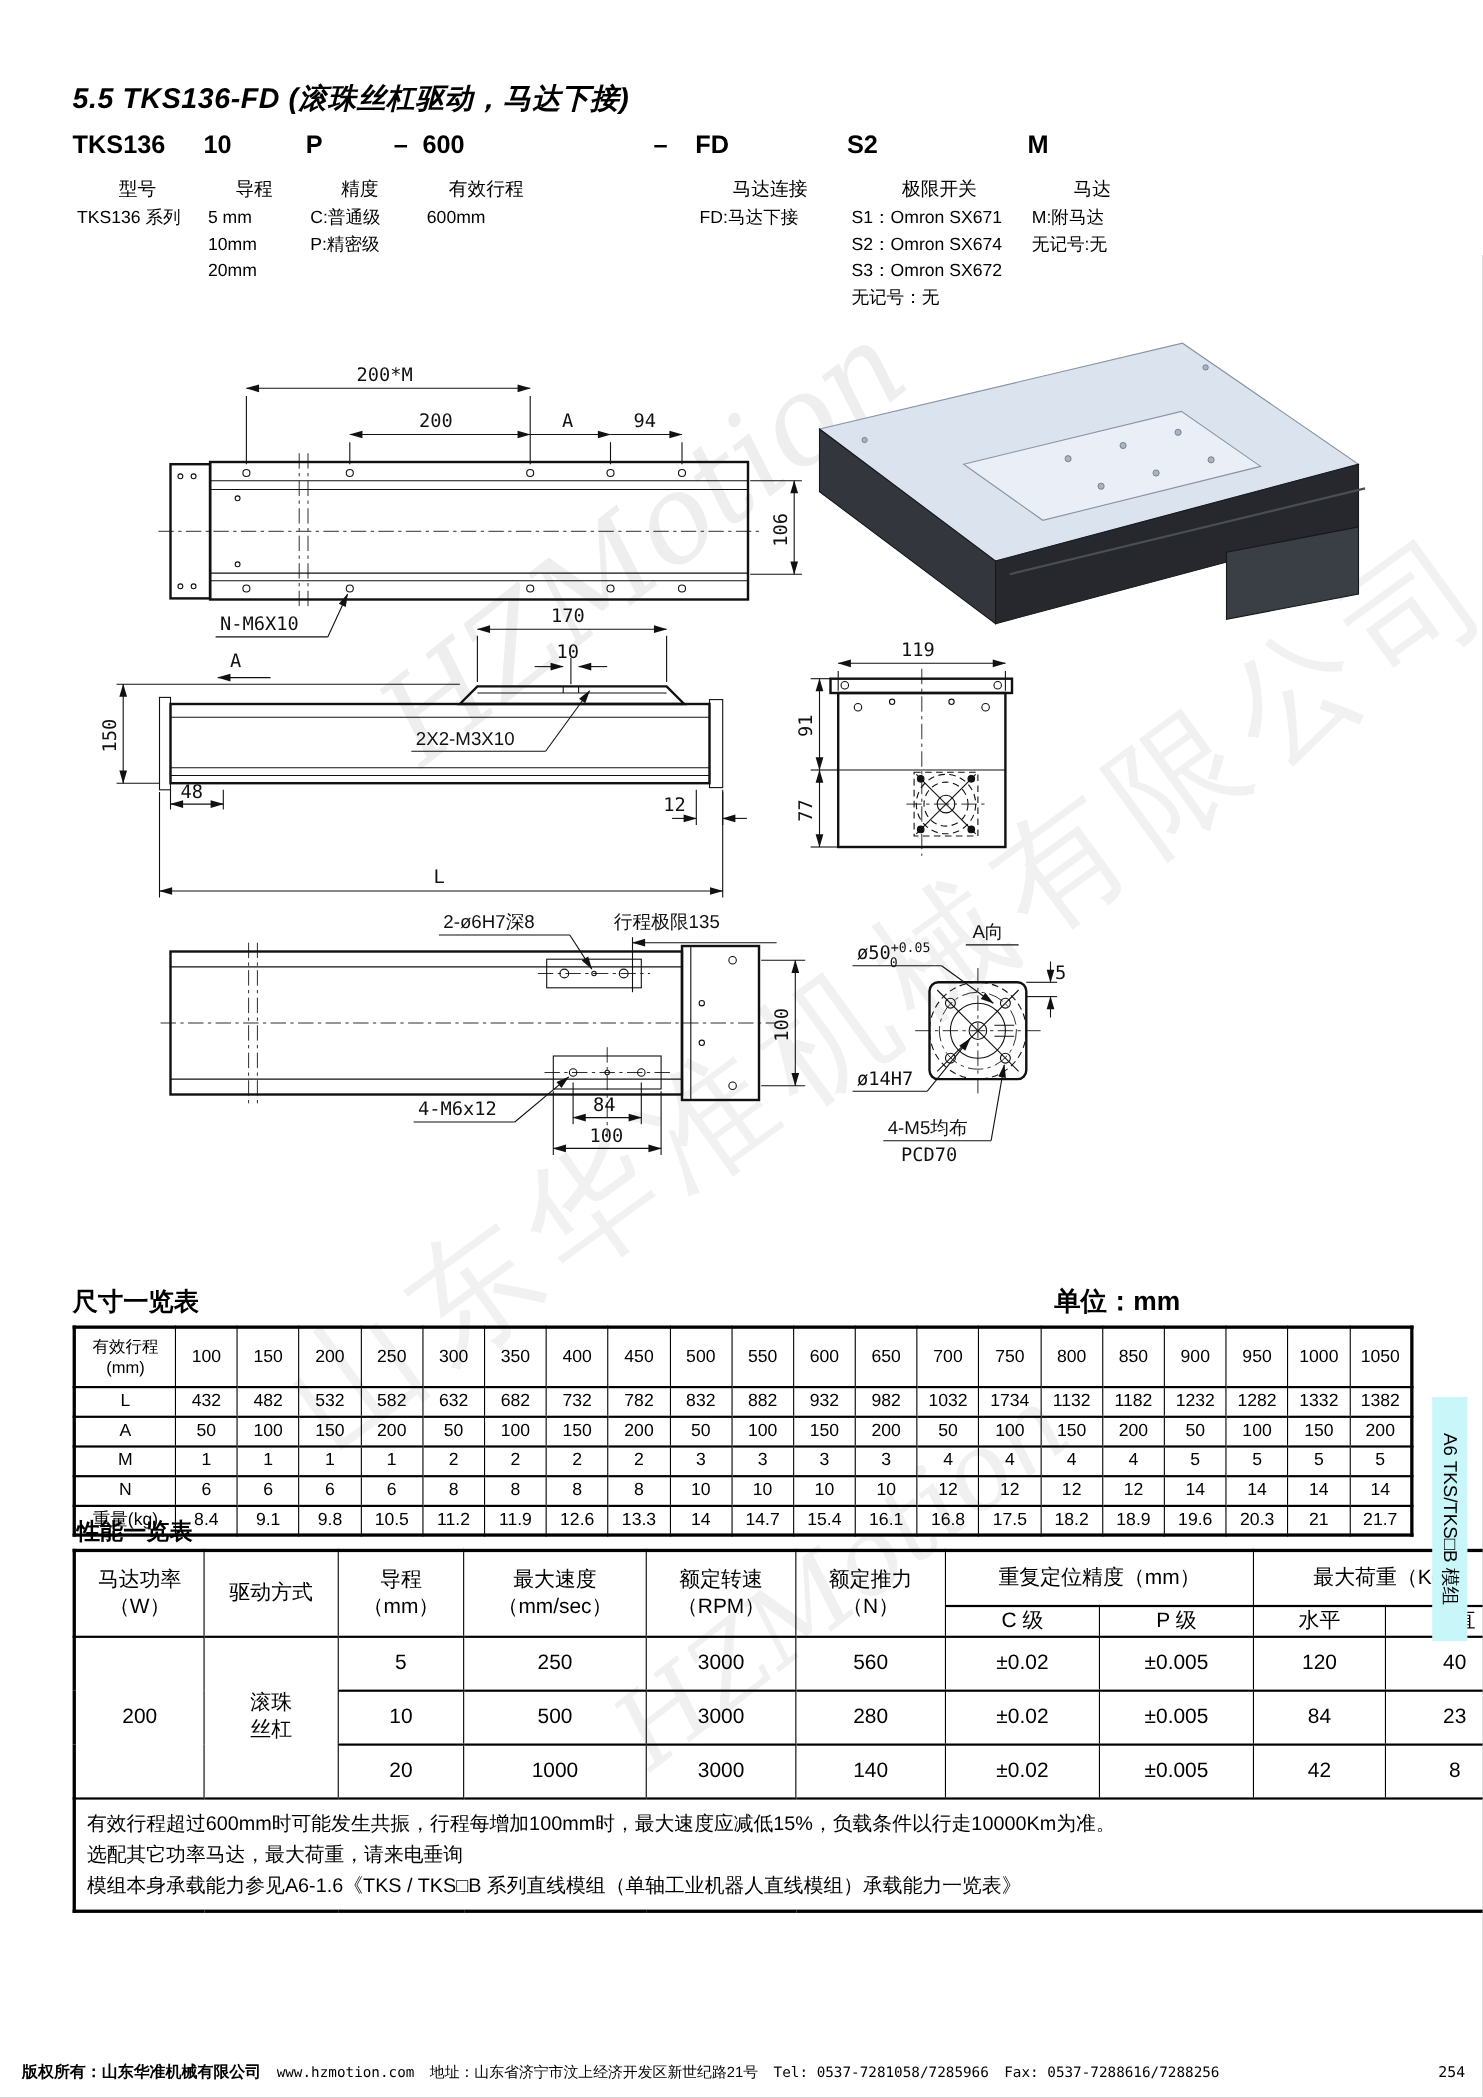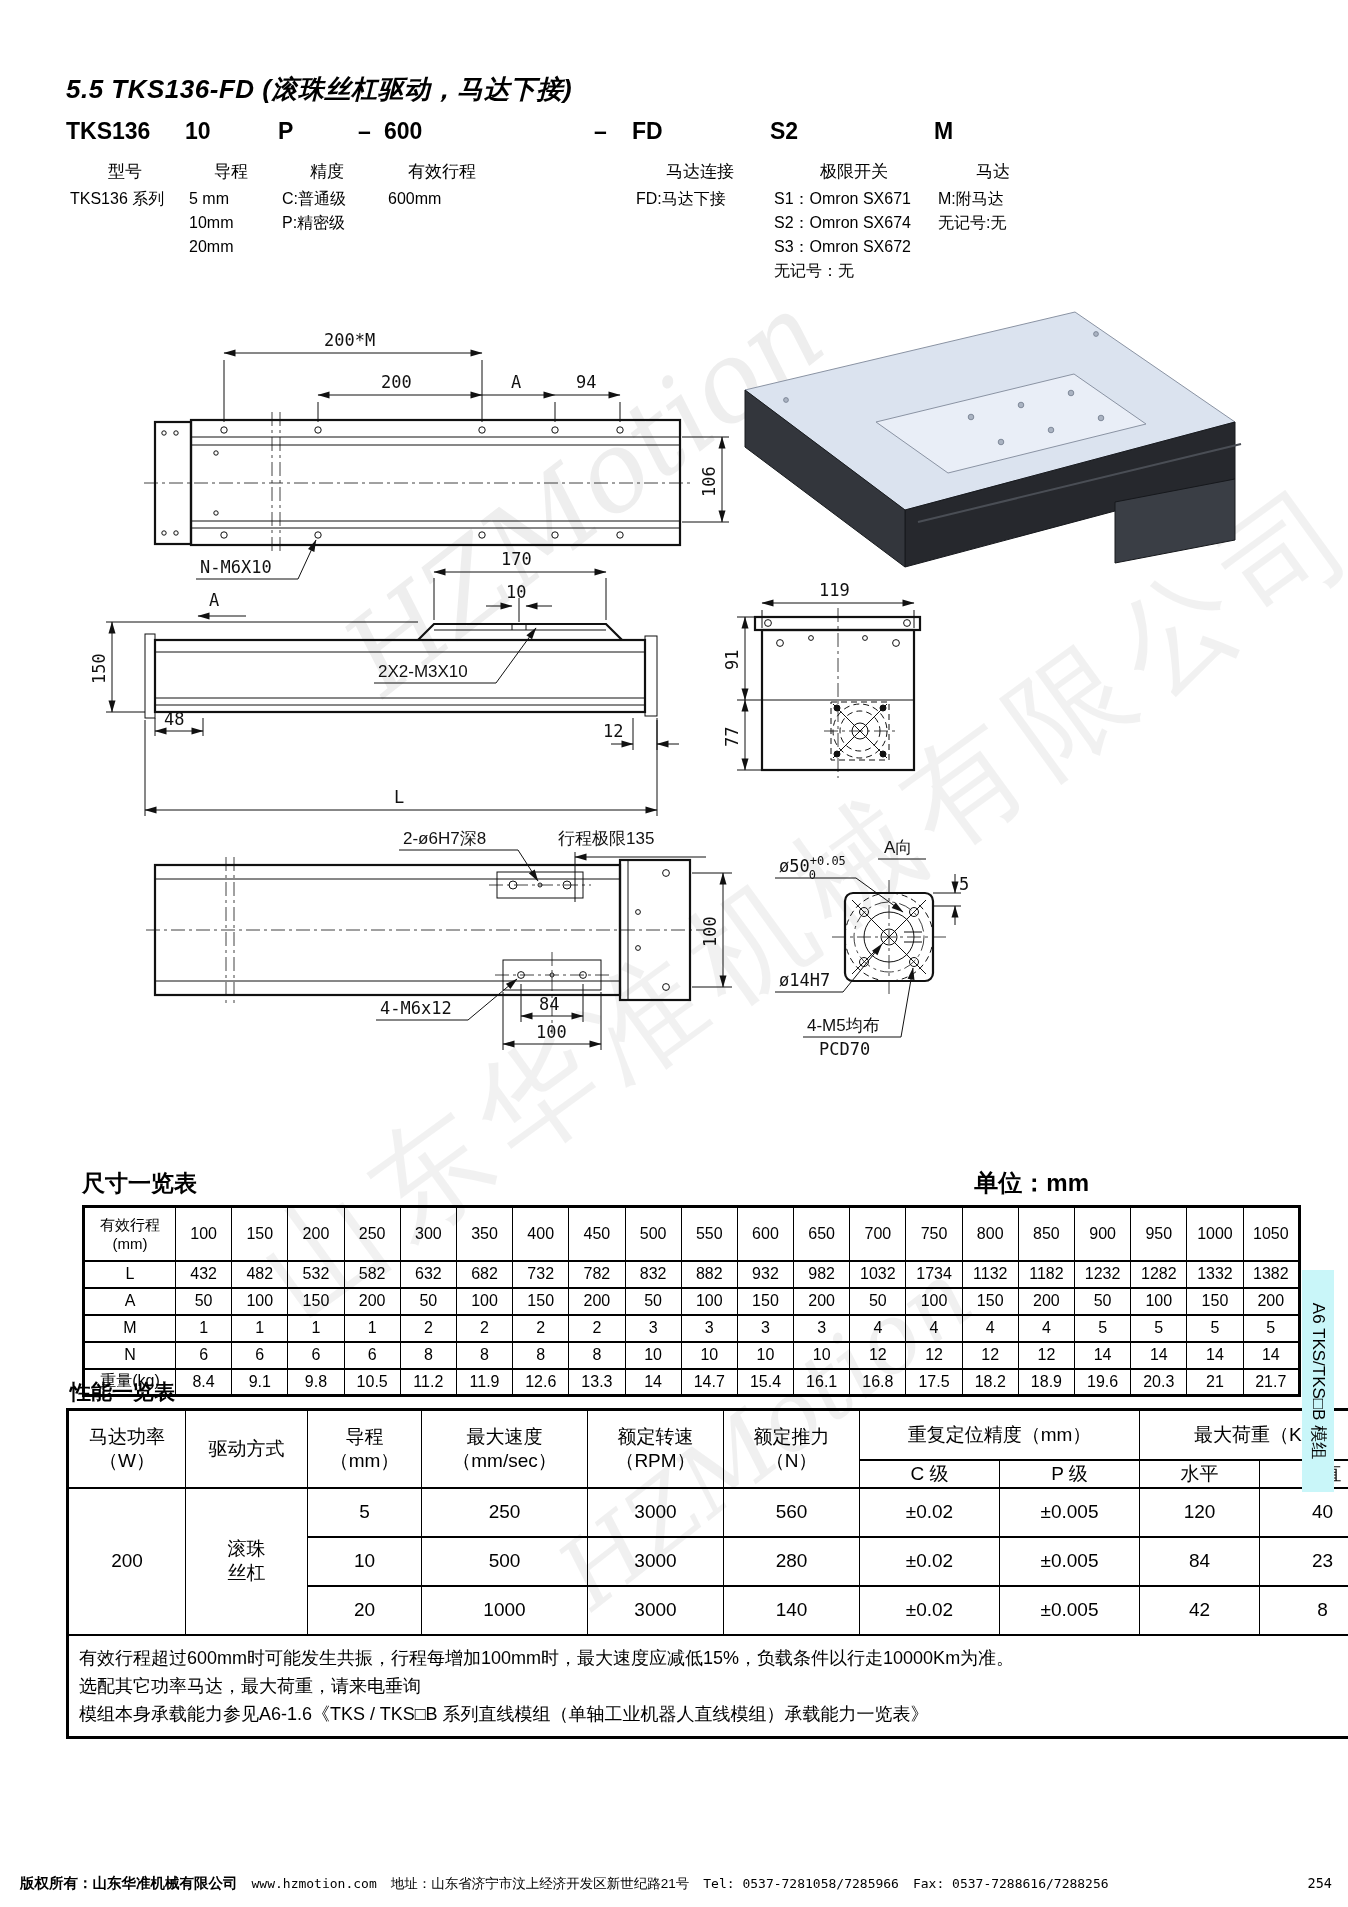--- a/index.html
+++ b/index.html
@@ -28,21 +28,21 @@
   .drawings text.cjk { font-family:"Liberation Sans", sans-serif; }
   .ln   { stroke:#111; stroke-width:1; fill:none; }
   .thk  { stroke:#111; stroke-width:2.2; fill:none; }
   .cl   { stroke:#111; stroke-width:0.8; fill:none; stroke-dasharray:14 4 3 4; }
   .dsh  { stroke:#111; stroke-width:1; fill:none; stroke-dasharray:6 4; }
   .dimln{ stroke:#111; stroke-width:1; fill:none; }
   .hole { stroke:#111; stroke-width:1; fill:none; }
   .scr  { stroke:#111; stroke-width:1; fill:#111; }
 
   
-  .dim-section { position:absolute; left:82px; top:1128px; width:1133px; }
+  .dim-section { position:absolute; left:66px; top:1128px; width:1133px; }
   .dim-head { display:flex; align-items:flex-end; margin-bottom:6px; }
   .dim-title { font-size:23px; font-weight:bold; }
   .dim-unit { margin-left:auto; margin-right:126px; font-size:24px; font-weight:bold;margin-top:39px; }
   table { border-collapse:collapse; table-layout:fixed; }
   .dim-table { width:1219px; border:3px solid #000; }
   .dim-table th, .dim-table td {
     border-left:1px solid #000; border-right:1px solid #000;
     border-top:2px solid #000; border-bottom:2px solid #000;
     text-align:center; font-weight:normal; font-size:16px; padding:1px 0;
   }

